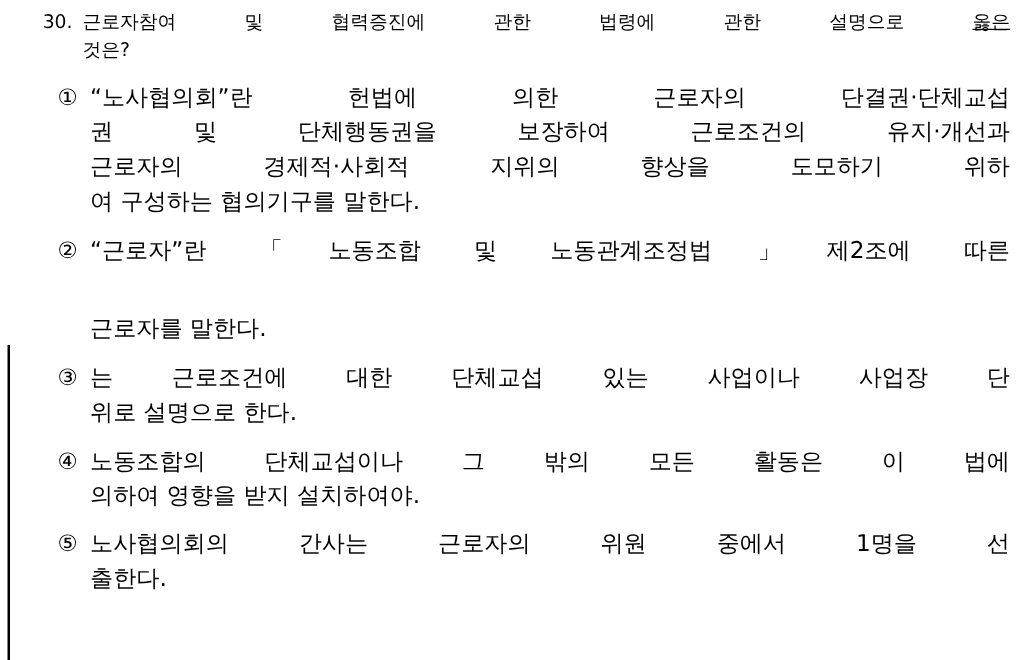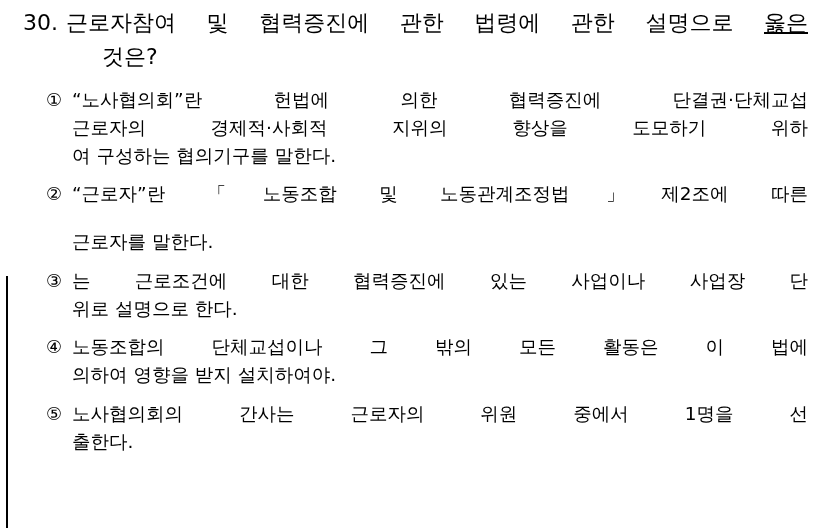--- a/index.html
+++ b/index.html
@@ -29,21 +29,21 @@
   .question-block {
     position: absolute;
     left: 18px;
     top: 6px;
     width: 790px;
   }
 
   .stem {
     display: flex;
     align-items: flex-start;
-    font-size: 22px;
+    font-size: 15px;
     line-height: 1.55;
   }
   .stem-number {
     flex: 0 0 auto;
     width: 40px;
     text-align: right;
     padding-right: 8px;
     white-space: nowrap;
   }
   .stem-text {
@@ -56,21 +56,20 @@
     white-space: nowrap;
   }
   .stem-text .ln.justify {
     display: block;
     text-align: justify;
     text-align-last: justify;
   }
   .stem-text .ln.last {
     text-align: left;
     text-align-last: left;
-    margin-left: 36px;
   }
 
   .choices {
     margin-top: 12px;
     padding-left: 28px;
   }
   .choice {
     display: flex;
     align-items: flex-start;
     font-size: 18.5px;
@@ -93,21 +92,21 @@
   .choice-body .ln.justify {
     text-align: justify;
     text-align-last: justify;
     white-space: normal;
   }
   .choice-body .ln.last {
     text-align: left;
     text-align-last: left;
   }
   .choice-body .ln.spaced {
-    margin-top: 20px;
+    margin-top: 36px;
     text-align: center;
   }
   .underline {
     text-decoration: underline;
     margin-top: 38px;
   }
 </style>
 </head>
 <body>
 
@@ -121,38 +120,39 @@
       <span class="ln justify">근로자참여 및 협력증진에 관한 법령에 관한 설명으로 <span class="underline">옳은</span></span>
       <span class="ln last">것은?</span>
     </div>
   </div>
 
   <div class="choices">
 
     <div class="choice">
       <div class="choice-marker">①</div>
       <div class="choice-body">
-        <span class="ln justify">“노사협의회”란 헌법에 의한 협력증진에 단결권·단체교섭</span>
+        <span class="ln justify">“노사협의회”란 헌법에 의한 근로자의 단결권·단체교섭</span>
+        <span class="ln justify">권 및 단체행동권을 보장하여 근로조건의 유지·개선과</span>
         <span class="ln justify">근로자의 경제적·사회적 지위의 향상을 도모하기 위하</span>
         <span class="ln last">여 구성하는 협의기구를 말한다.</span>
       </div>
     </div>
 
     <div class="choice">
       <div class="choice-marker">②</div>
       <div class="choice-body">
         <span class="ln justify">“근로자”란 「노동조합 및 노동관계조정법」제2조에 따른</span>
         <span class="ln last spaced">근로자를 말한다.</span>
       </div>
     </div>
 
     <div class="choice">
       <div class="choice-marker">③</div>
       <div class="choice-body">
-        <span class="ln justify">는 근로조건에 대한 협력증진에 있는 사업이나 사업장 단</span>
+        <span class="ln justify">는 근로조건에 대한 단체교섭 있는 사업이나 사업장 단</span>
         <span class="ln last">위로 설명으로 한다.</span>
       </div>
     </div>
 
     <div class="choice">
       <div class="choice-marker">④</div>
       <div class="choice-body">
         <span class="ln justify">노동조합의 단체교섭이나 그 밖의 모든 활동은 이 법에</span>
         <span class="ln last">의하여 영향을 받지 설치하여야.</span>
       </div>

